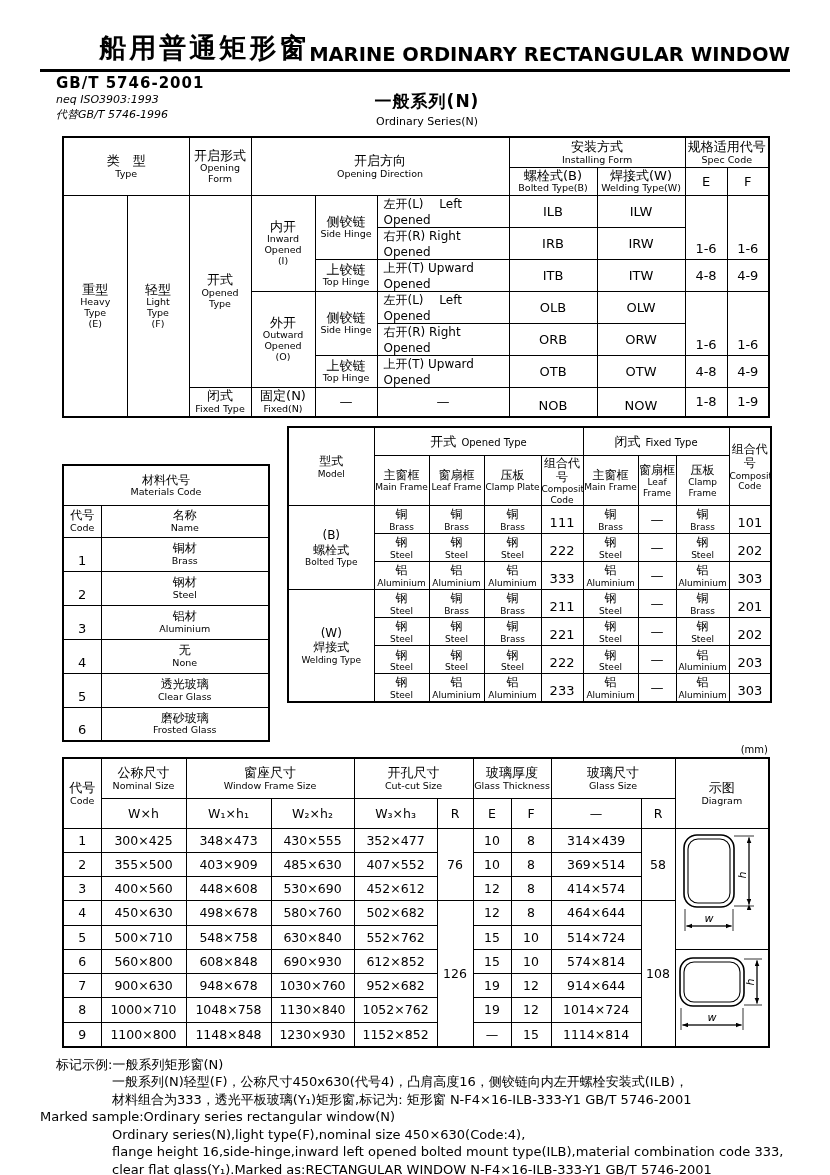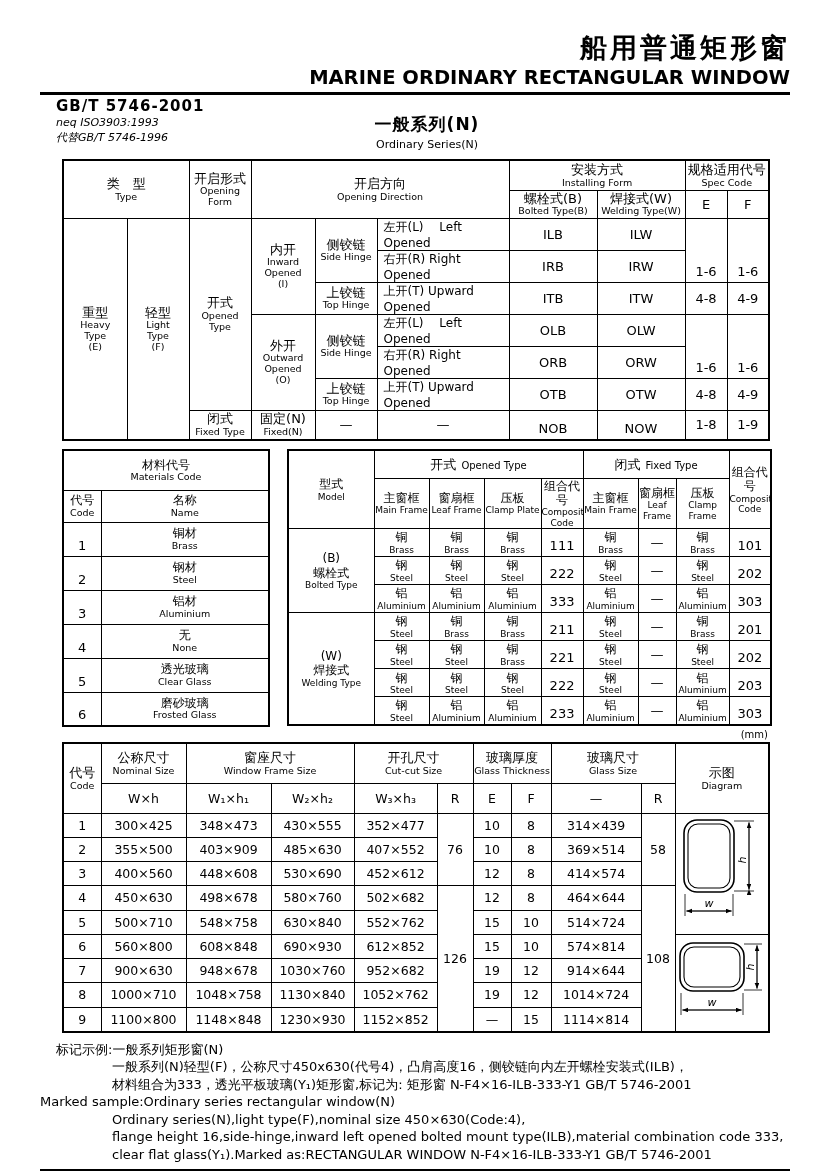--- a/index.html
+++ b/index.html
@@ -1,21 +1,21 @@
 <!DOCTYPE html>
 <html><head>
 <meta charset="utf-8">
 <style>
   html,body { margin:0; padding:0; background:#e8e8e8; }
   body { font-family:"DejaVu Sans","Liberation Sans",sans-serif; color:#000; }
   .page { width:830px; height:1175px; background:#fff; margin:0 auto; box-sizing:border-box;
           padding:30px 40px 0 40px; position:relative; overflow:hidden; }
 
   
-  .title-row { display:flex; justify-content:flex-start; align-items:flex-end;flex-direction:column; }
+  .title-row { display:flex; justify-content:flex-end; align-items:flex-end; }
   .title-zh { font-size:27px; font-weight:700; letter-spacing:3px; margin-left:16px; }
   .title-en { font-size:19.5px; font-weight:700; letter-spacing:0px; }
   .title-rule { border-bottom:3px solid #000; margin-top:3px; }
   .std-block { position:relative; height:62px; margin-top:2px; }
   .std-left { margin-left:16px; }
   .std-main { font-size:15px; font-weight:600; letter-spacing:1px; }
   .std-sub { font-size:11px; margin-top:1px;font-style:italic; }
   .series { position:absolute; top:16px; left:12px; width:100%; text-align:center; }
   .series-zh { font-size:17px; font-weight:600; letter-spacing:1px; }
   .series-en { font-size:11px; margin-top:2px; }
@@ -29,21 +29,21 @@
   .val { font-size:13px; }
   .vb { vertical-align:bottom; }
   .vb .val, td.vb { padding-bottom:3px; }
   .left-cell { text-align:left; padding-left:6px; font-size:12px; }
 
   .t1 { width:706px; }
   .t1 .hdr1 { height:30px; } .t1 .hdr2 { height:28px; }
   .t1 .r { height:25px; } .t1 .rlast { height:30px; }
 
   .t2-row { display:flex; margin-top:8px; }
-  .t2l { width:206px; height:277px; }
+  .t2l { width:206px; height:277px;margin-top:38px; }
   .t2r { width:483px; height:277px; margin-left:17px; }
   .t2l .zh, .t2r .zh { font-size:12px; }
   .t2r .en { font-size:9px; }
   .t2l .tt { height:40px; } .t2l .ch { height:32px; } .t2l .mr { height:34px; }
   .t2r .gh { height:28px; } .t2r .chh { height:48px; } .t2r .br { height:28px; }
   .ghz { font-size:13px; } .ghe { font-size:10px; }
 
   .mm-line { width:706px; margin-left:22px; text-align:right; font-size:10px; height:13px; margin-top:2px; }
 
   .t3 { width:706px; }

